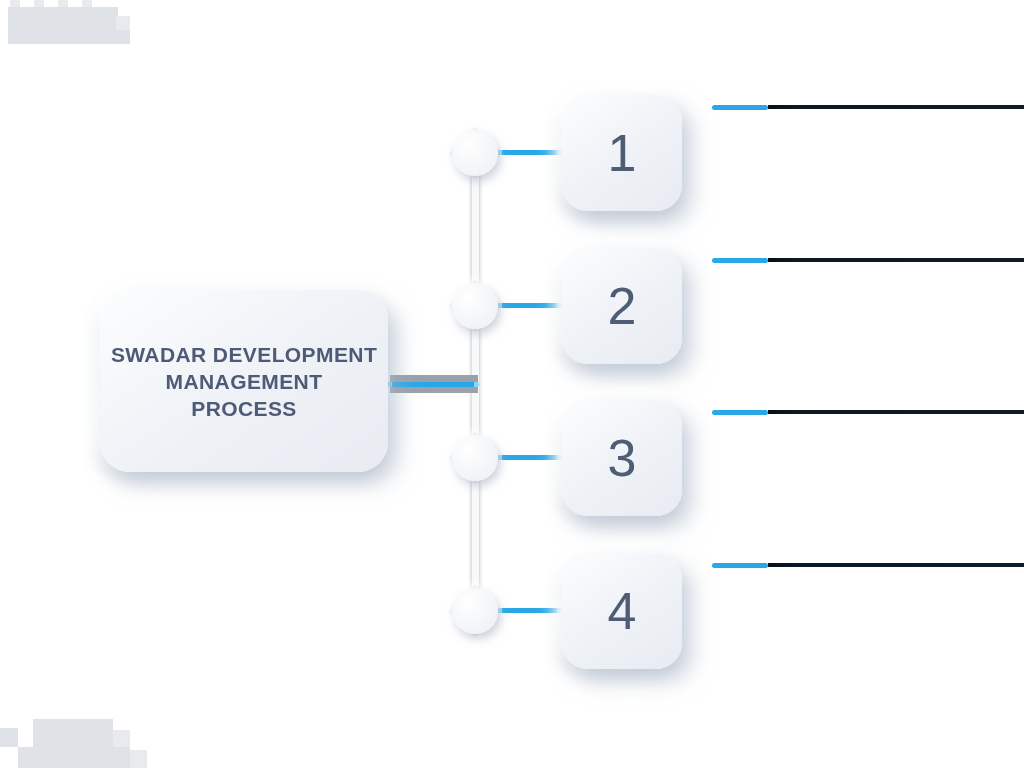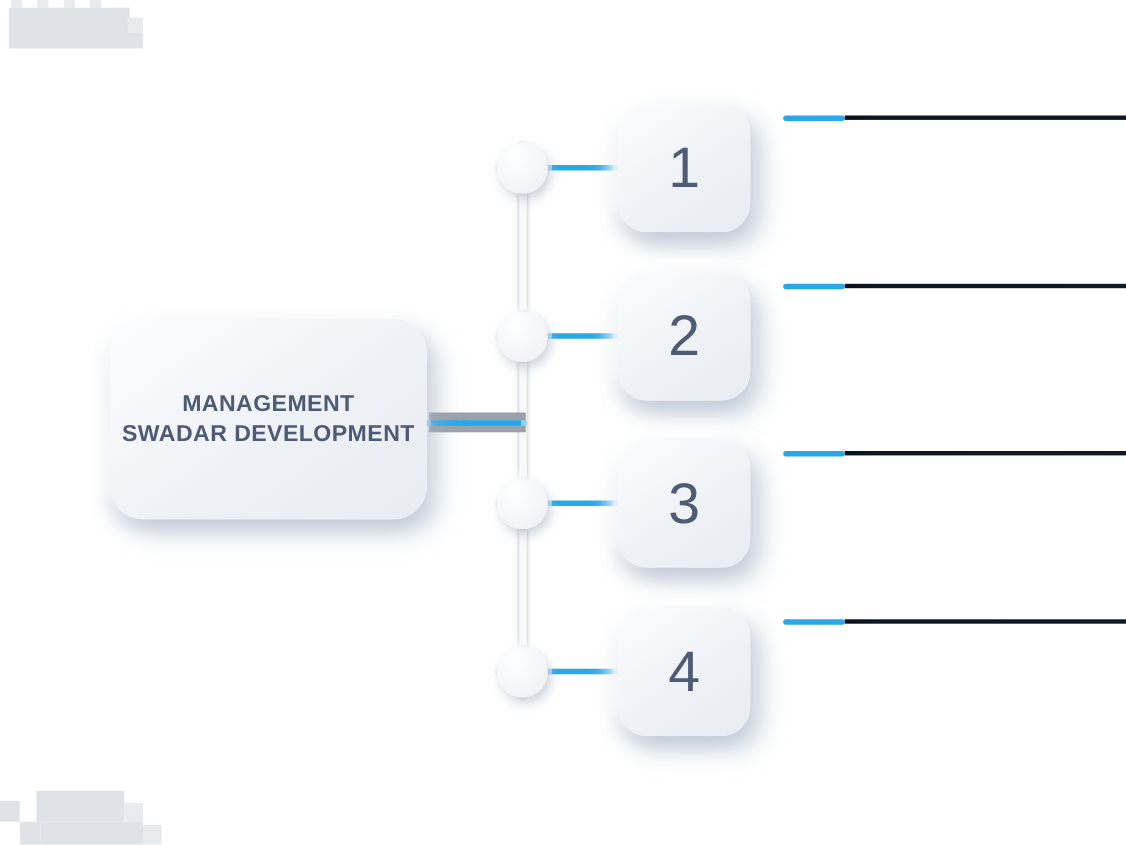--- a/index.html
+++ b/index.html
@@ -83,22 +83,23 @@
     <div class="deco-block" style="left:33px;top:719px;width:80px;height:28px;"></div>
     <div class="deco-block" style="left:0;top:728px;width:18px;height:19px;"></div>
     <div class="deco-block lighter" style="left:113px;top:730px;width:17px;height:17px;"></div>
     <div class="deco-block" style="left:18px;top:747px;width:19px;height:21px;"></div>
     <div class="deco-block" style="left:37px;top:747px;width:93px;height:21px;"></div>
     <div class="deco-block lighter" style="left:130px;top:750px;width:17px;height:18px;"></div>
   </div>
 
   <div class="card title-card">
     <div class="title-text">
+      <span>SWADAR DEVELOPMENT</span>
       <span>MANAGEMENT</span>
-      <span>SWADAR DEVELOPMENT</span>
+      <span>PROCESS</span>
     </div>
   </div>
 
   <div class="abs connector-band"></div>
   <div class="abs blue-line" style="left:387px;top:382px;width:92px;"></div>
 
   <div class="abs vline"></div>
 
   <div class="abs node-diamond" style="left:456px;top:134px;"></div>
   <div class="abs node-circle" style="left:452px;top:130px;"></div>

